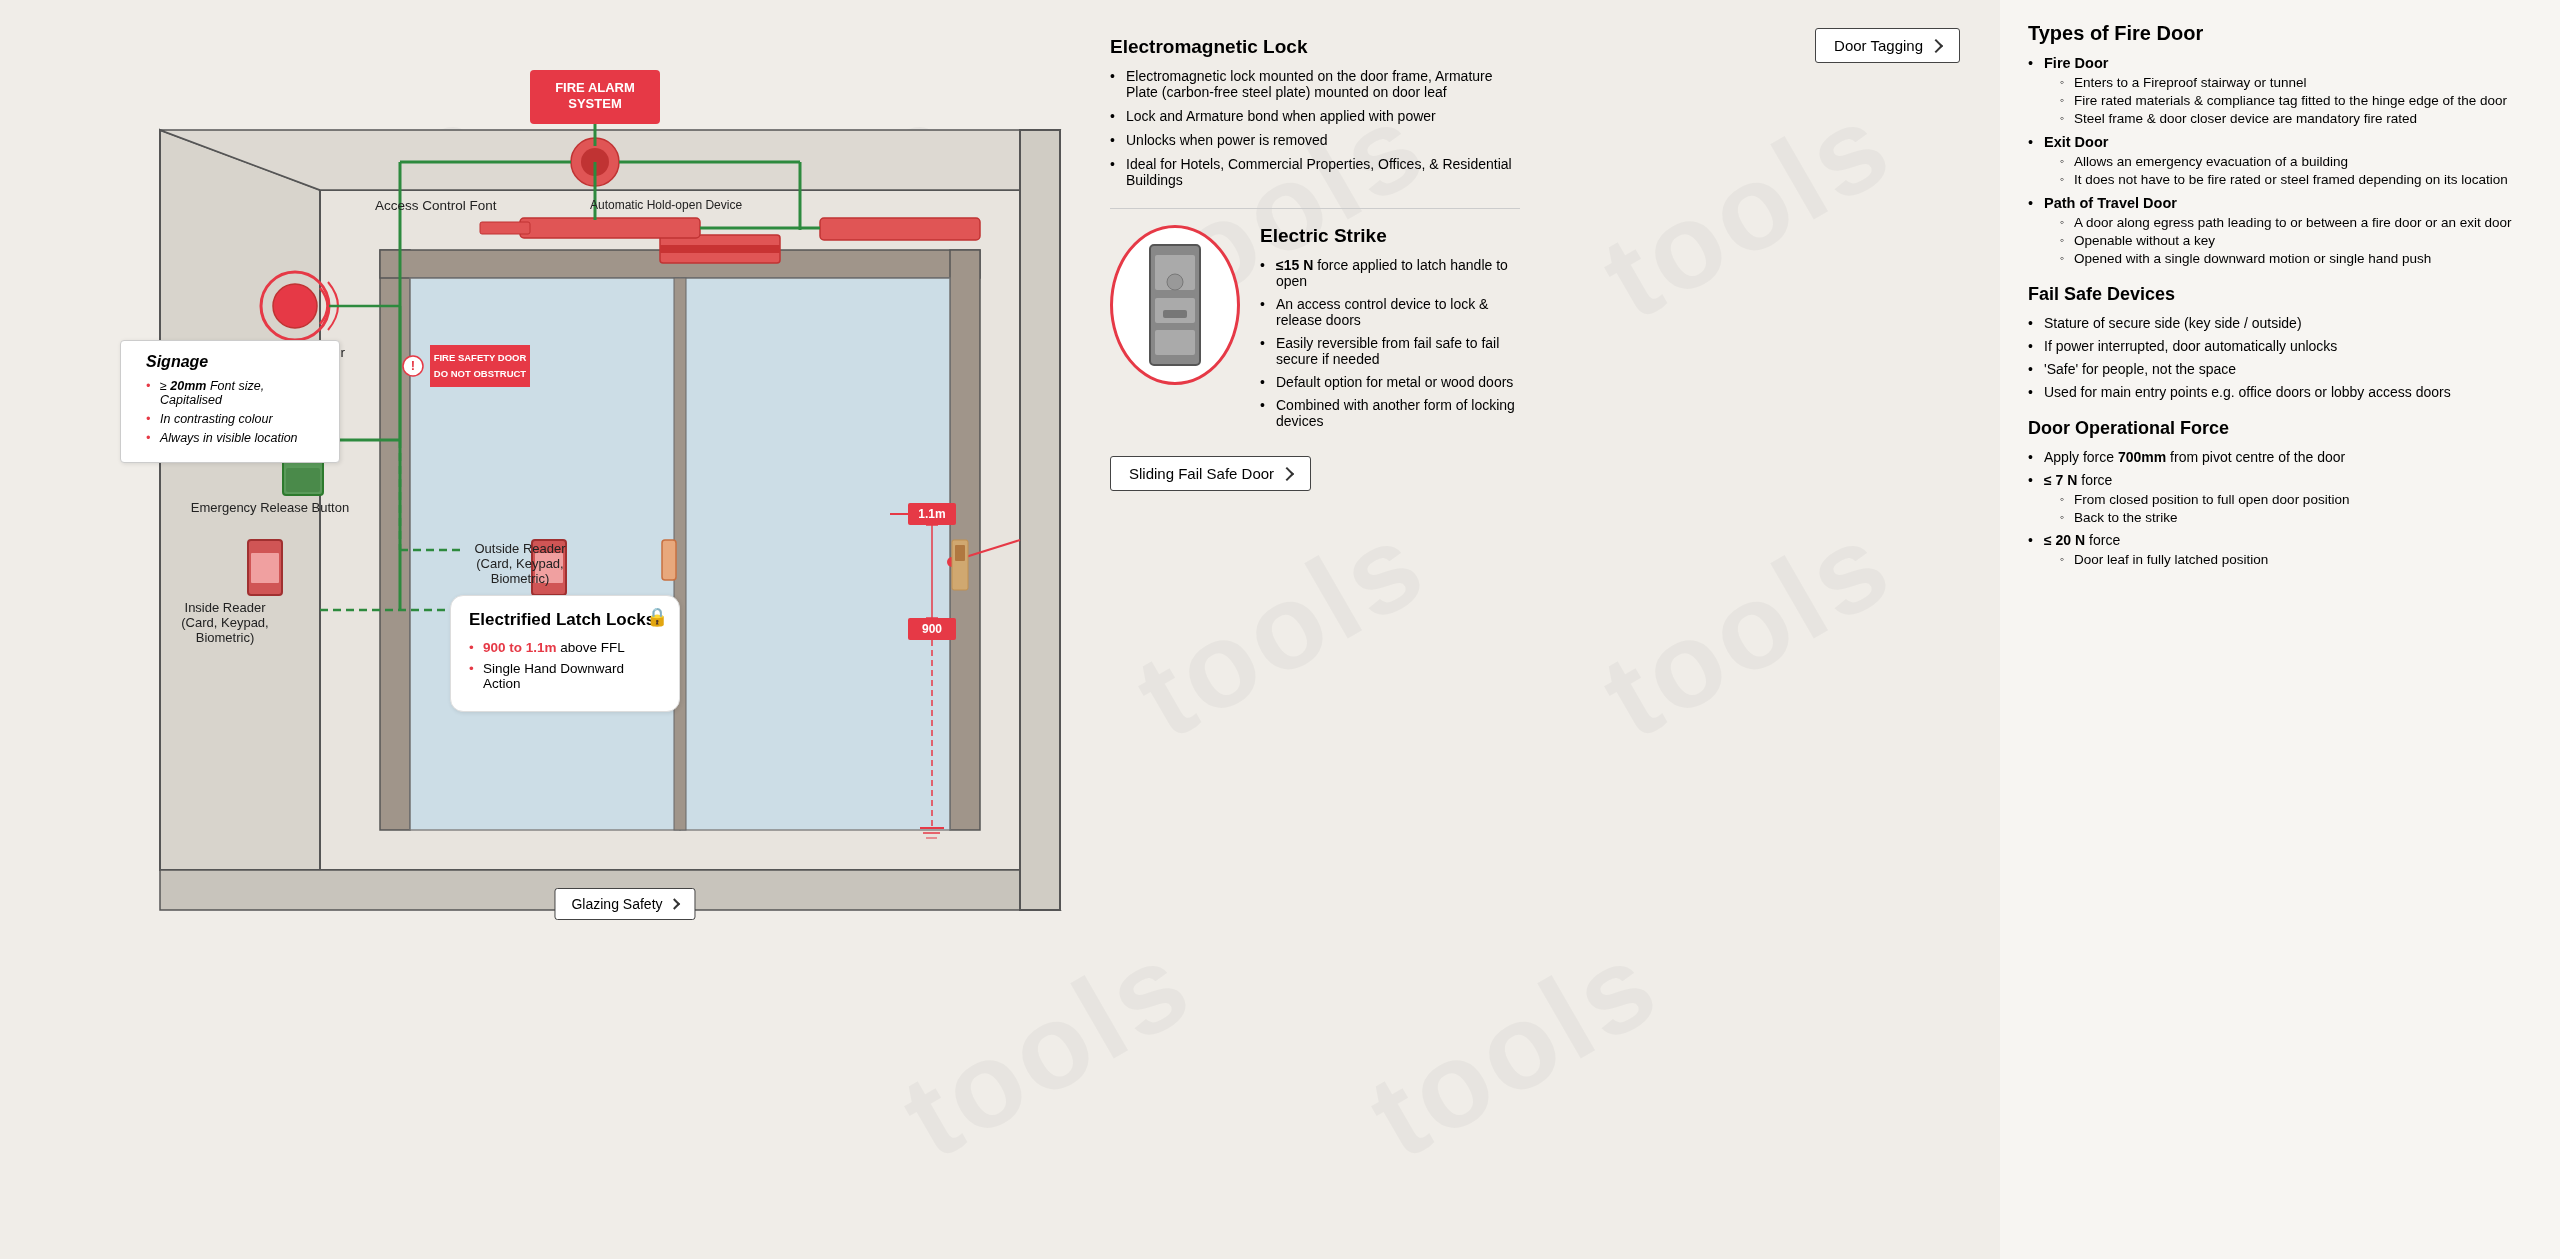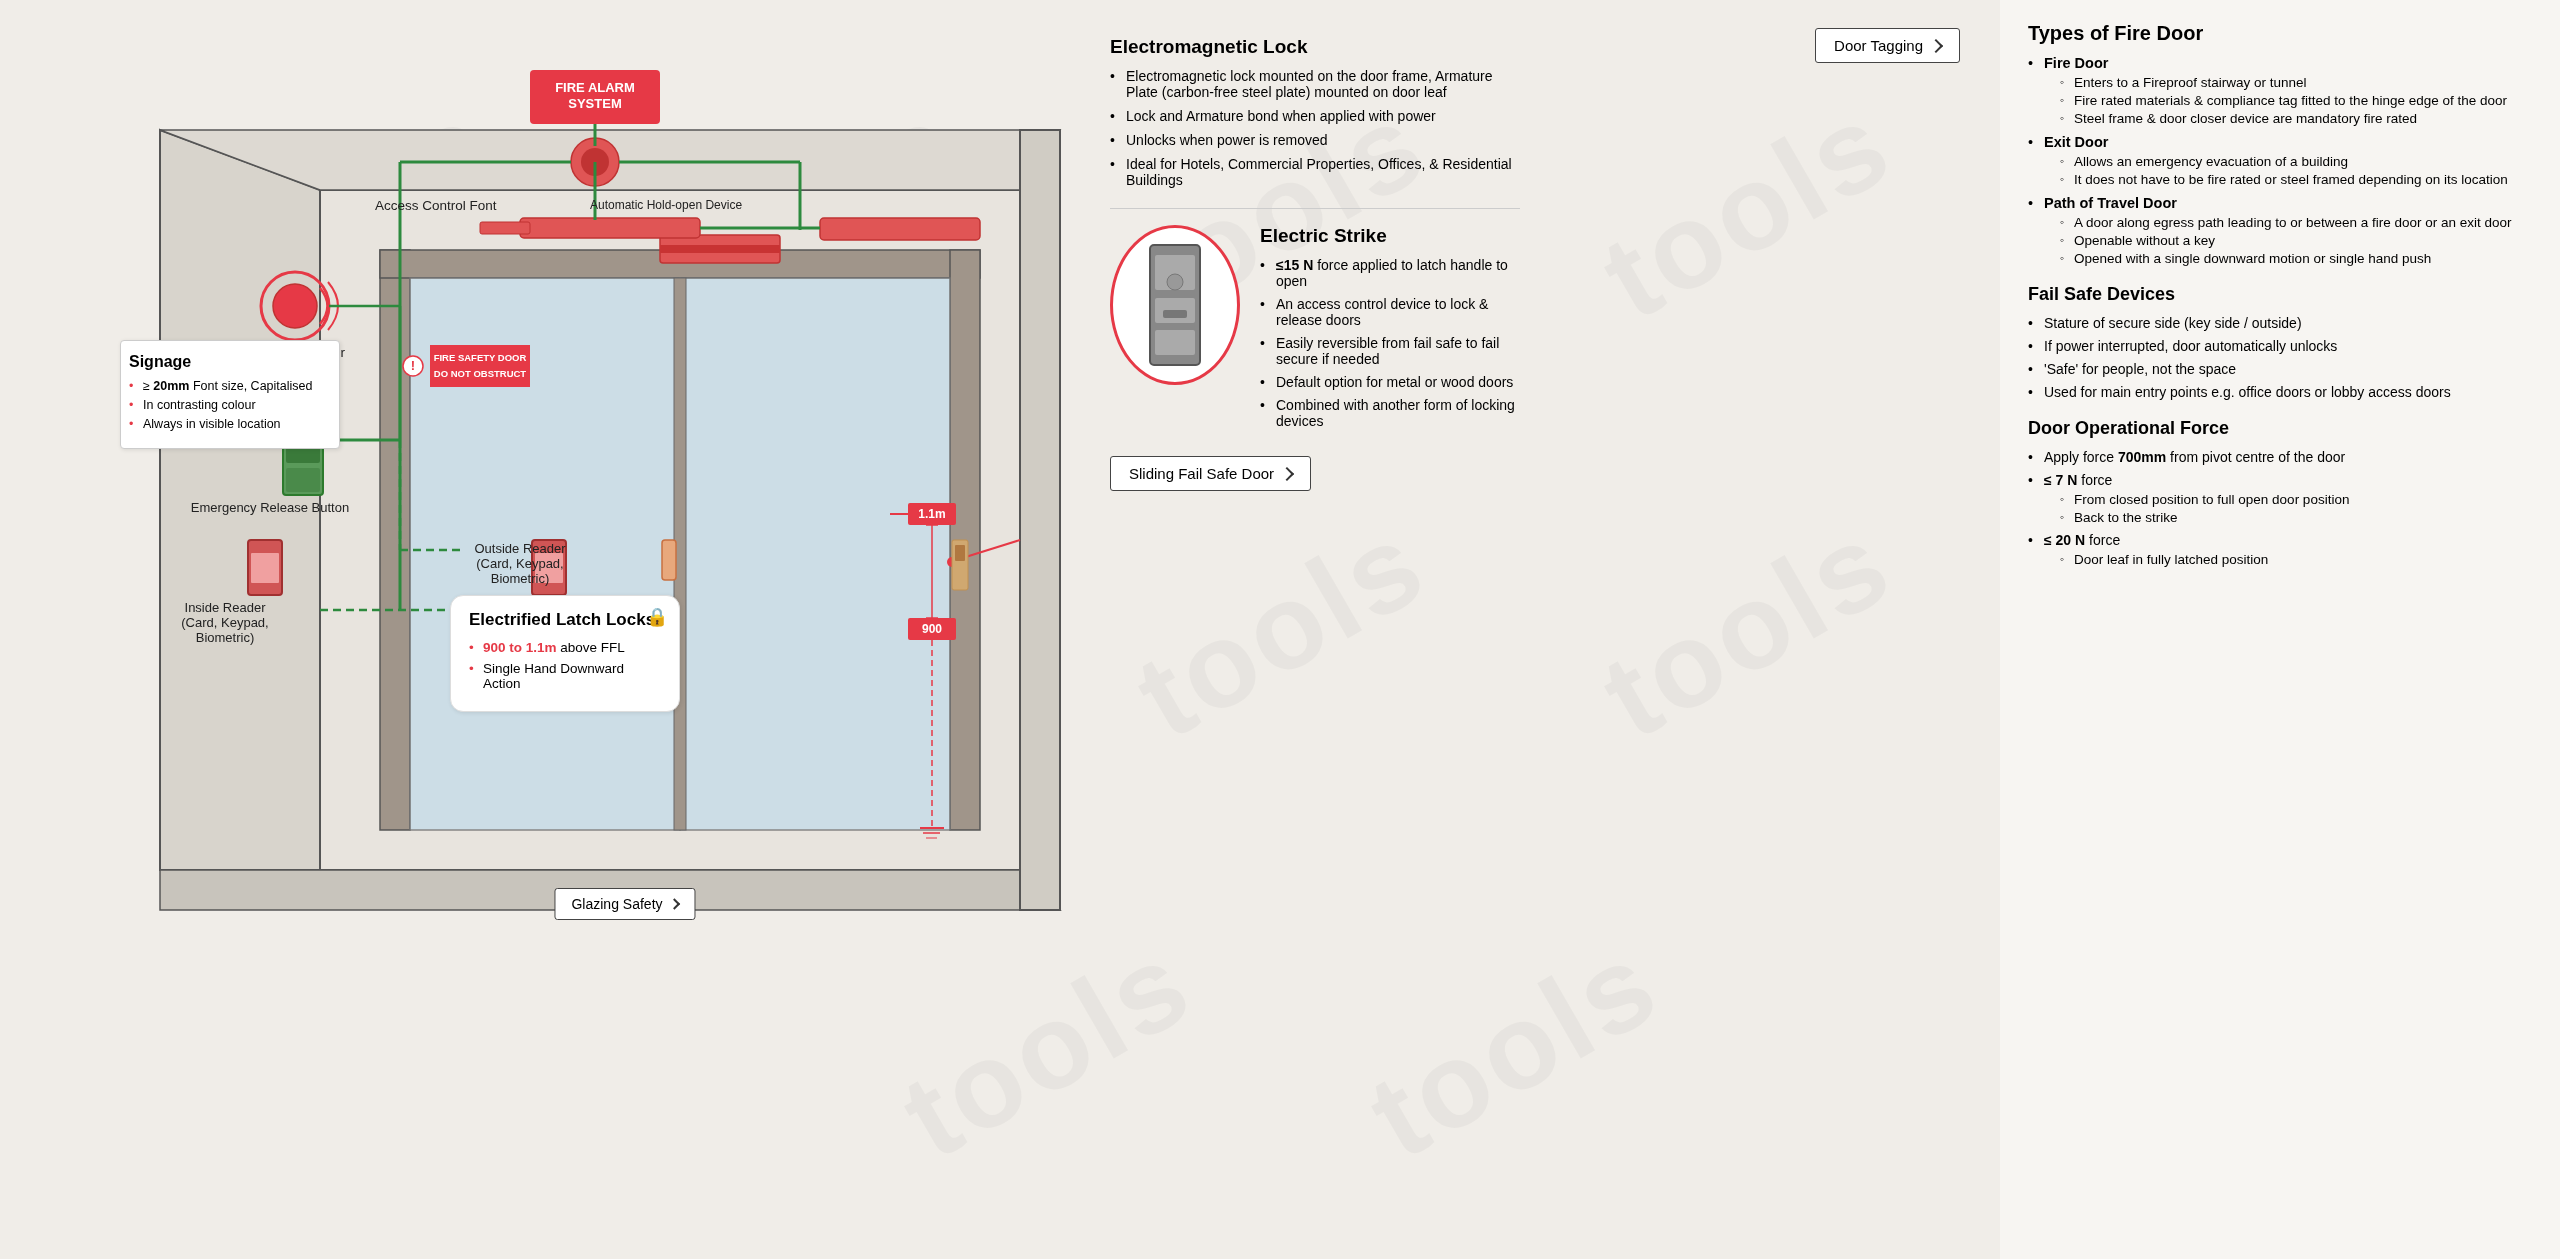--- a/index.html
+++ b/index.html
@@ -213,21 +213,21 @@
     <div style="position:absolute; top:550px; left:60px; font-size:13px; color:#222; text-align:center; width:130px;">
       Inside Reader<br>(Card, Keypad,<br>Biometric)
     </div>
 
     
     <div style="position:absolute; top:491px; left:350px; font-size:13px; color:#222; text-align:center; width:140px;">
       Outside Reader<br>(Card, Keypad,<br>Biometric)
     </div>
 
     
-    <div style="position:absolute; top:290px; left:20px; background:white; border:1.5px solid #ccc; padding:12px 8px; width:220px; border-radius:4px; box-shadow:1px 1px 4px rgba(0,0,0,0.1);">
+    <div style="position:absolute; top:290px; left:20px; background:white; border:1.5px solid #ccc; padding:12px 25px; width:220px; border-radius:4px; box-shadow:1px 1px 4px rgba(0,0,0,0.1);font-style:italic;">
       <div style="font-size:16px; font-weight:bold; margin-bottom:8px;">Signage</div>
       <ul style="list-style:none; padding:0;">
         <li style="font-size:12.5px; margin-bottom:5px; padding-left:14px; position:relative;">
           <span style="position:absolute; left:0; color:#e63946;">•</span>
           ≥ <strong>20mm</strong> Font size, Capitalised
         </li>
         <li style="font-size:12.5px; margin-bottom:5px; padding-left:14px; position:relative;">
           <span style="position:absolute; left:0; color:#e63946;">•</span>
           In contrasting colour
         </li>

